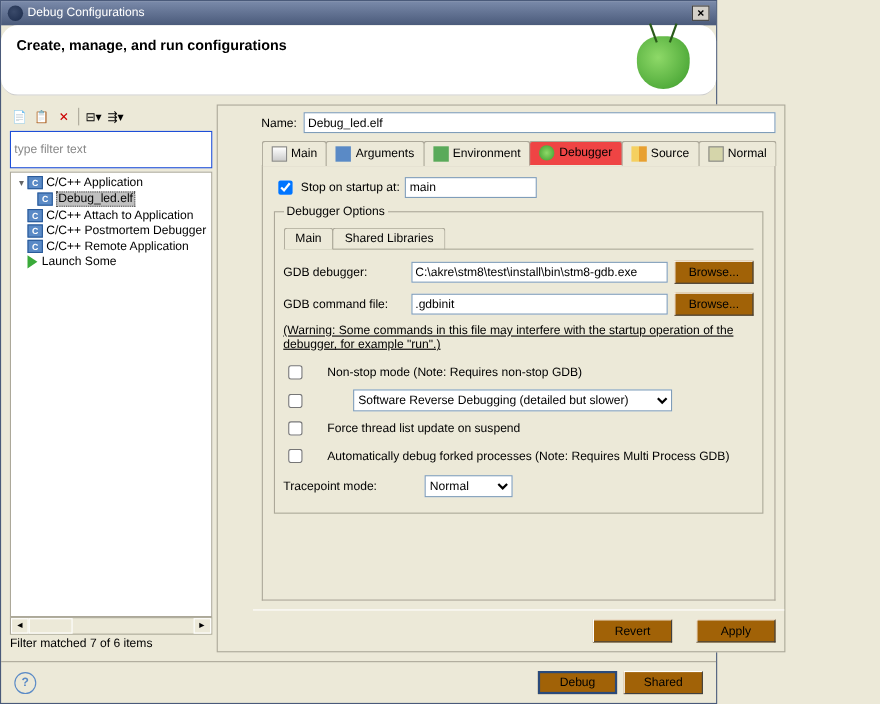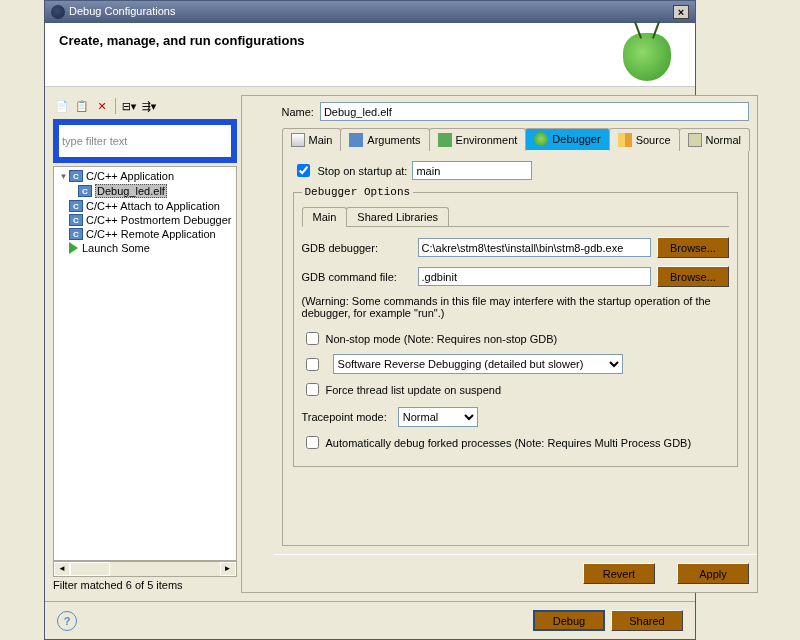--- a/index.html
+++ b/index.html
@@ -1,70 +1,70 @@
 <!DOCTYPE html>
 <html><head>
 <meta charset="utf-8">
 <style>
 * { box-sizing: border-box; font-family: Tahoma, sans-serif; font-size: 11px; }
 body { margin: 0; background: #ece9d8; width: 800px; height: 640px; overflow: hidden; }
-.window { width: 652px; height: 640px; border: 1px solid #4a5a7a; display: flex; flex-direction: column; margin-left: 44px; }
+.window { width: 652px; height: 640px; border: 1px solid #4a5a7a; display: flex; flex-direction: column; }
 .titlebar { background: linear-gradient(#7a8aaa, #4a5a7a); color: #fff; padding: 3px 6px; display: flex; align-items: center; justify-content: space-between; height: 22px; }
 .titlebar .ticon { width: 14px; height: 14px; margin-right: 4px; display: inline-block; background: radial-gradient(circle at 40% 40%, #3a4a6a, #1a2a4a); border-radius: 50%; vertical-align: middle; }
 .titlebar .close { width: 16px; height: 14px; background: #d4d0c8; color: #000; text-align: center; line-height: 12px; border: 1px solid #404040; font-weight: bold; cursor: pointer; }
-.header { background: #fff; padding: 10px 14px; display: flex; justify-content: space-between; align-items: flex-start; border-bottom: 1px solid #ccc; height: 64px; }
+.header { background: #fff; padding: 10px 14px; display: flex; justify-content: space-between; align-items: flex-start; border-bottom: 1px solid #ccc; height: 64px; border-radius: 15px; }
 .header h1 { font-size: 13px; font-weight: bold; margin: 0; }
 .bug { width: 48px; height: 48px; background: radial-gradient(circle at 40% 40%, #8ed968, #3a9a2a); border-radius: 50% 50% 60% 60%; position: relative; margin-right: 10px; }
 .bug::before, .bug::after { content:''; position:absolute; width:2px; height:18px; background:#2a5a1a; top:-12px; }
 .bug::before{ left:14px; transform:rotate(-20deg);} .bug::after{ right:14px; transform:rotate(20deg);}
 .body-area { flex:1; display:flex; padding:8px; gap:4px; }
 .left-pane { width: 184px; display:flex; flex-direction:column; }
 .toolbar { display:flex; gap:2px; padding:2px 0 4px; align-items:center; }
 .tbtn { width:18px; height:18px; border:1px solid transparent; display:flex; align-items:center; justify-content:center; cursor:pointer; }
 .sep { width:1px; height:16px; background:#aca899; margin:0 2px; }
-.filter-input { width:100%; height:19px; border:6px solid #1d4ed8; padding:16px 3px; color:#888; }
+.filter-input { width:100%; height:19px; border:1px solid #1d4ed8; padding:16px 3px; color:#888; }
 .tree { flex:1; background:#fff; border:1px solid #aca899; margin-top:3px; overflow:auto; padding:2px; }
 .tree-item { display:flex; align-items:center; padding:1px 2px; white-space:nowrap; cursor:pointer; }
 .tree-item .twist { width:11px; text-align:center; color:#666; font-size:9px; }
 .tree-item.sel span.lbl { background:#c0c0c0; border:1px dotted #555; padding:0 1px;}
 .cicon { width:14px; height:12px; background:#5a8ac6; color:#fff; font-size:8px; font-weight:bold; text-align:center; line-height:12px; margin-right:3px; border:1px solid #2a5a9a; }
 .lg-icon { width:0; height:0; border-top:6px solid transparent; border-bottom:6px solid transparent; border-left:9px solid #3aaa3a; margin-right:4px; }
 .scrollbar-h { height:16px; border:1px solid #aca899; background:#ece9d8; display:flex; }
 .scrollbar-h .arr { width:16px; background:#ece9d8; border:1px solid #fff; text-align:center; line-height:12px; font-size:8px; }
 .scrollbar-h .thumb { flex:0 0 40px; background:#ece9d8; border:1px solid #fff; }
 .filter-status { padding:2px 0; }
 .right-pane { flex:1; display:flex; flex-direction:column; border:1px solid #aca899; background:#ece9d8;padding-left:32px; }
 .name-row { display:flex; align-items:center; padding:6px 8px; gap:6px; }
 .name-row input { flex:1; height:19px; border:1px solid #7f9db9; padding:1px 3px; background:#fff; }
 .tabs { display:flex; margin:0 8px; border-bottom:1px solid #aca899; }
 .tab { padding:3px 8px 4px; border:1px solid #aca899; border-bottom:none; margin-right:-1px; background:#ece9d8; display:flex; align-items:center; gap:4px; cursor:pointer; position:relative; top:1px; border-radius: 3px 3px 0 0;}
-.tab.active { background:#0ea5e9; border-bottom:1px solid #ece9d8; z-index:2; }
+.tab.active { background:#ef4444; border-bottom:1px solid #ece9d8; z-index:2; }
 .tab-icon { width:14px; height:14px; display:inline-block; }
 .ti-main{background:linear-gradient(#fff,#ccc);border:1px solid #888;}
 .ti-args{background:#5a8ac6;}
 .ti-env{background:#5aaa5a;}
 .ti-dbg{background:radial-gradient(circle,#8ed968,#3a9a2a);border-radius:50%;}
 .ti-src{background:linear-gradient(90deg,#f5d060 50%,#e8a030 50%);}
 .ti-com{background:#d5d5aa;border:1px solid #888;}
 .tab-content { flex:1; margin:0 8px 8px; border:1px solid #aca899; border-top:none; padding:10px; display:flex; flex-direction:column; overflow:auto;}
 .row { display:flex; align-items:center; margin-bottom:6px; gap:5px; }
 .row input[type=text]{ height:19px; border:1px solid #7f9db9; padding:1px 3px; background:#fff; }
 .row input[type=checkbox]{ width:13px; height:13px; }
 fieldset { border:1px solid #aca899; padding:8px; margin:0; }
-legend { padding:0 3px;font-family:Liberation Mono, monospace; }
+legend { padding:0 3px; }
 .inner-tabs { display:flex; border-bottom:1px solid #aca899; margin-bottom:10px; }
 .inner-tab { padding:3px 10px; border:1px solid #aca899; border-bottom:none; margin-right:-1px; cursor:pointer; border-radius:3px 3px 0 0; position:relative; top:1px;}
 .inner-tab.active { background:#ece9d8; border-bottom:1px solid #ece9d8; }
 .form-row { display:flex; align-items:center; margin-bottom:8px; gap:6px; }
 .form-row label { width:110px; }
 .form-row input[type=text] { flex:1; height:19px; border:1px solid #7f9db9; padding:1px 3px; }
 .btn { height:21px; padding:0 12px; background:#a16207; border:1px solid #404040; border-top-color:#fff; border-left-color:#fff; cursor:pointer; min-width:72px; }
 .btn.default { border:2px solid #2a4a7a; padding:0 11px; }
-.warn { margin: 4px 0 10px; }
-.chk-row { display:flex; align-items:center; margin-bottom:6px; gap:4px; }
+.warn { margin: 4px 0 10px; text-decoration: underline; }
+.chk-row { display:flex; align-items:center; margin-bottom:6px; gap:20px; }
 select { height:20px; border:1px solid #7f9db9; background:#fff; }
 .bottom-btns { display:flex; justify-content:flex-end; gap:22px; padding:8px; border-top:1px solid #fff; }
 .footer { display:flex; justify-content:space-between; align-items:center; padding:8px 12px; border-top:1px solid #aca899; }
 .help-icon { width:20px; height:20px; border:1px solid #5a8ac6; border-radius:50%; color:#5a8ac6; text-align:center; line-height:18px; font-weight:bold; cursor:pointer; }
 </style>
 </head>
 <body>
 
 <div class="window">
   <div class="titlebar">
@@ -118,21 +118,21 @@
             <span class="lg-icon"></span>
             <span class="lbl">Launch Some</span>
           </div>
       </div>
       <div class="scrollbar-h">
           <div class="arr">◄</div>
           <div class="thumb"></div>
           <div style="flex:1"></div>
           <div class="arr">►</div>
         </div>
-      <div class="filter-status">Filter matched 6 of 5 items</div>
+      <div class="filter-status">Filter matched 7 of 6 items</div>
     </div>
 
     <div class="right-pane">
       <div class="name-row">
         <span>Name:</span>
         <input type="text" value="Debug_led.elf" style="">
       </div>
       <div class="tabs">
         <div class="tab">
             <span class="tab-icon ti-main"></span>
@@ -184,25 +184,25 @@
           <div class="warn">(Warning: Some commands in this file may interfere with the startup operation of the debugger, for example "run".)</div>
           <div class="chk-row">
               <input type="checkbox" style="">
               <span>Non-stop mode (Note: Requires non-stop GDB)</span>
             </div>
           <div class="chk-row"><input type="checkbox" style="">&nbsp;<select style="width:290px"><option>Software Reverse Debugging (detailed but slower)</option></select></div>
           <div class="chk-row">
               <input type="checkbox" style="">
               <span>Force thread list update on suspend</span>
             </div>
-          <div class="chk-row" style="margin-top:8px"><span>Tracepoint mode:</span>&nbsp;<select style="width:80px"><option>Normal</option></select></div>
           <div class="chk-row">
               <input type="checkbox" style="">
               <span>Automatically debug forked processes (Note: Requires Multi Process GDB)</span>
             </div>
+          <div class="chk-row" style="margin-top:8px"><span>Tracepoint mode:</span>&nbsp;<select style="width:80px"><option>Normal</option></select></div>
         </fieldset>
       </div>
       <div class="bottom-btns">
         <button class="btn">Revert</button>
         <button class="btn">Apply</button>
       </div>
     </div>
   </div>
 
   <div class="footer">

